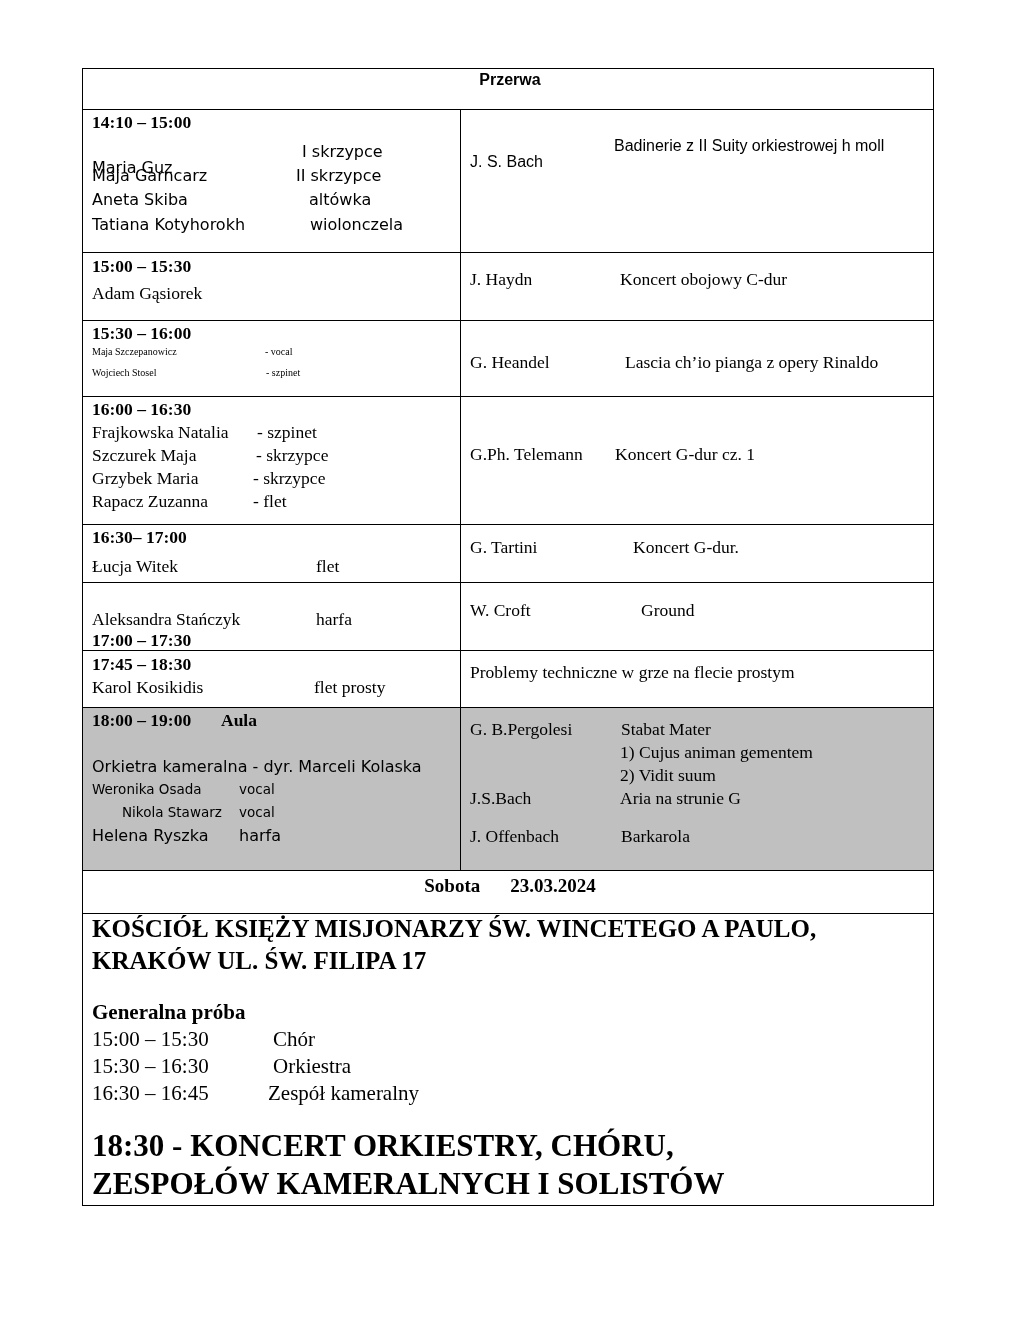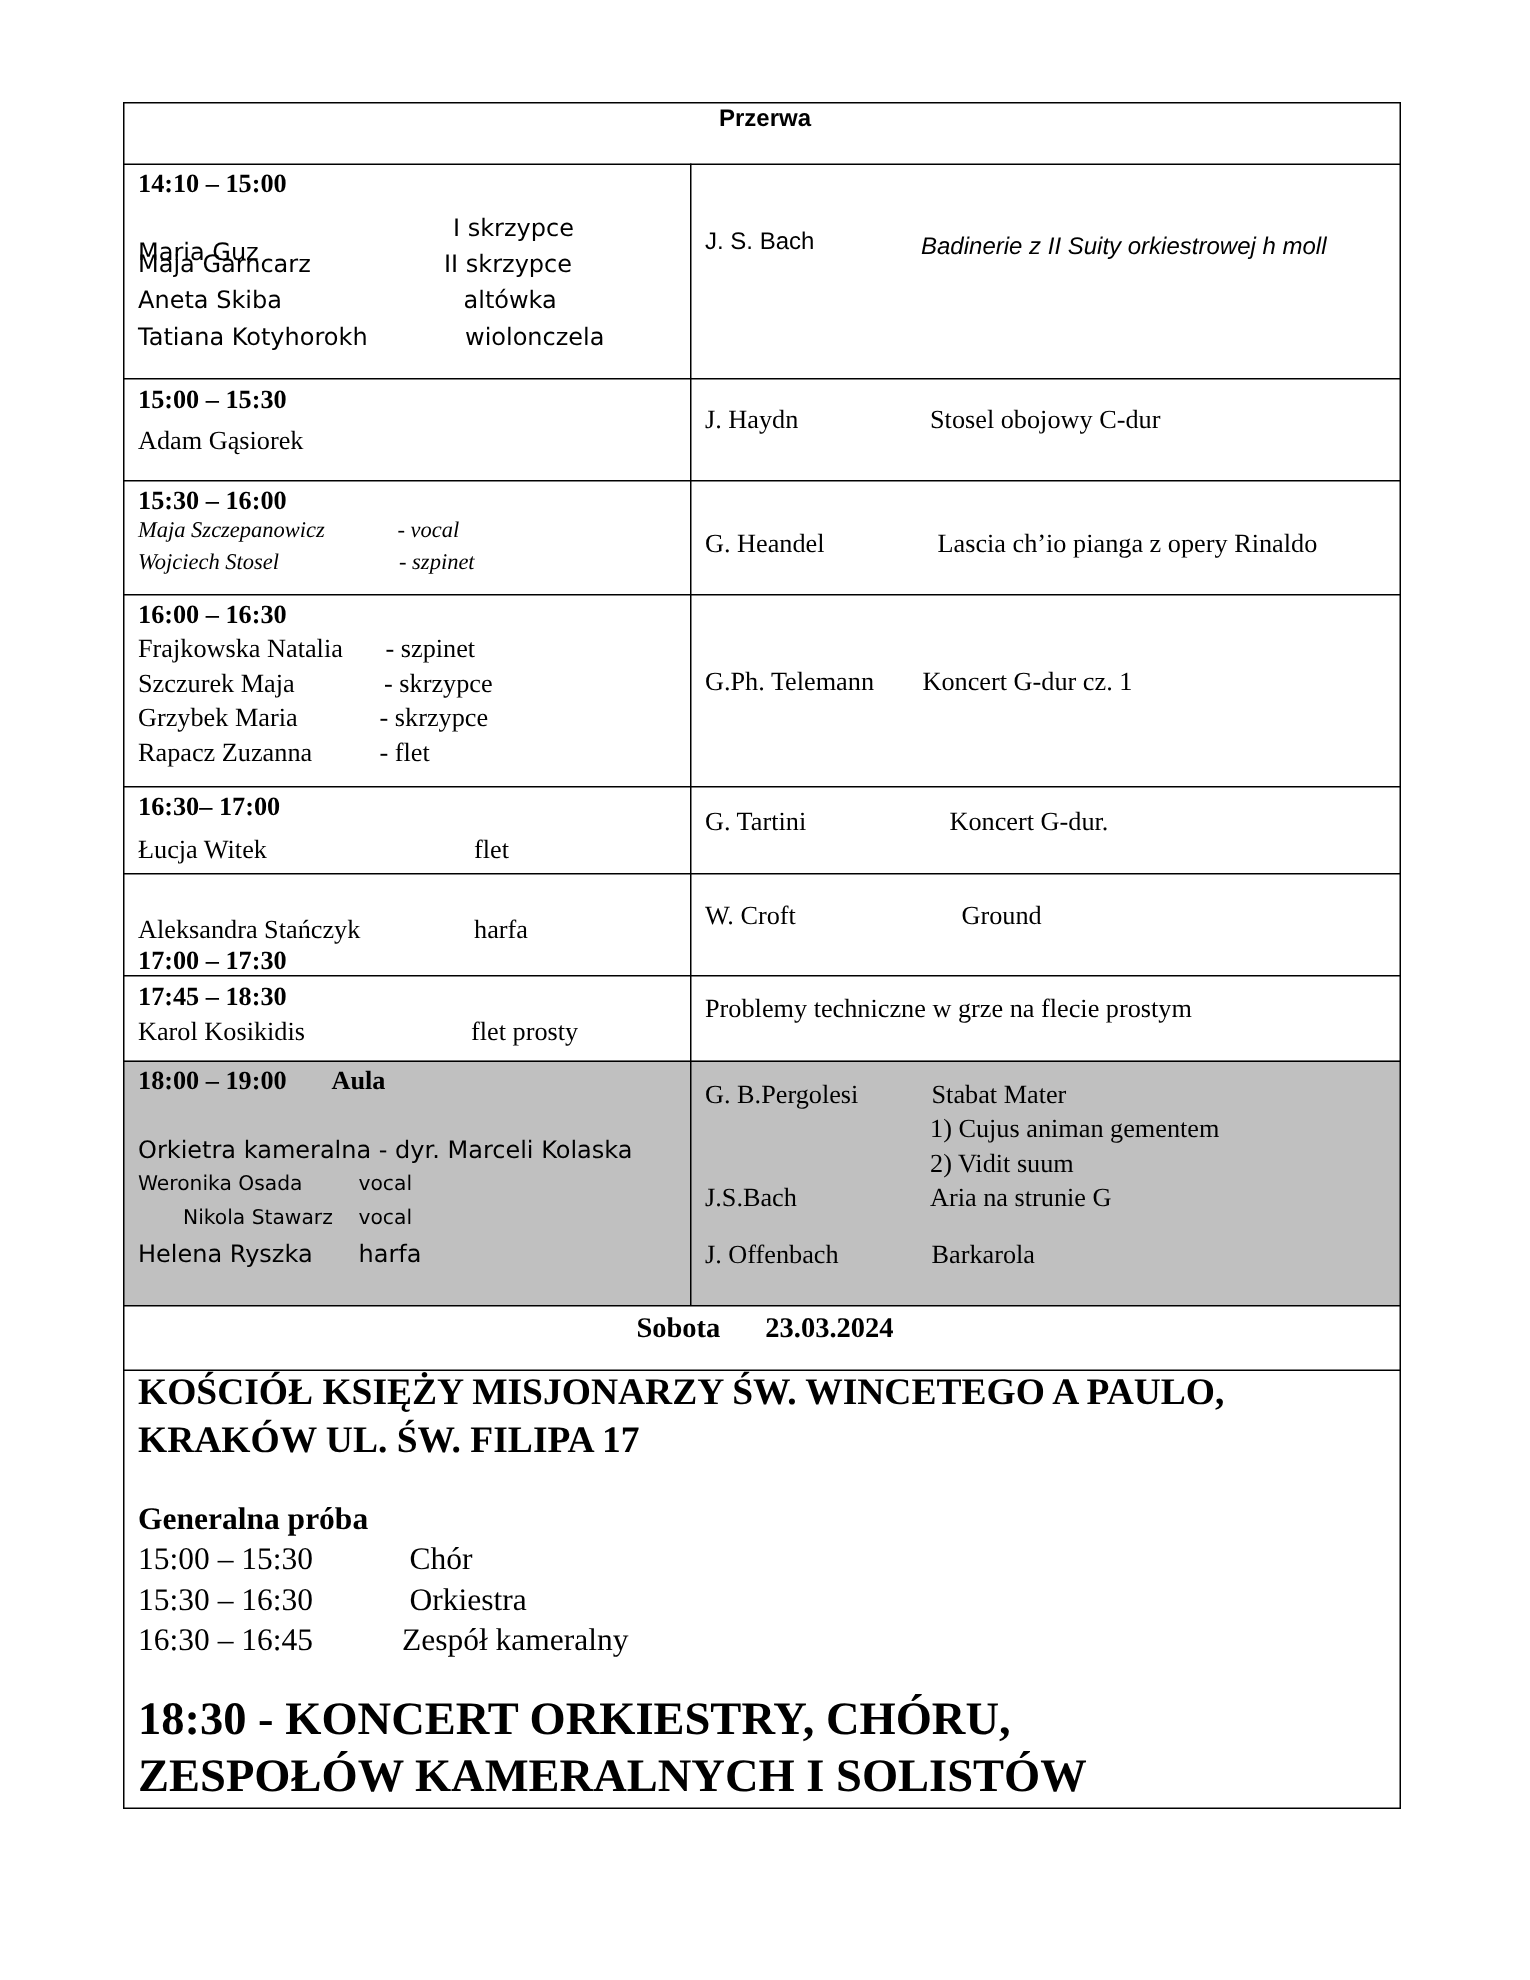--- a/index.html
+++ b/index.html
@@ -8,21 +8,21 @@
   .serif { font-family:"Liberation Serif", "DejaVu Serif", serif; }
   .sans { font-family:"Liberation Sans", "DejaVu Sans", sans-serif; }
   .cal { font-family:"DejaVu Sans", "Liberation Sans", sans-serif; }
   .hline { position:absolute; left:82px; width:852px; height:1px; background:#000; }
   .vline { position:absolute; width:1px; background:#000; }
   .gray { position:absolute; background:#c0c0c0; }
   .t { position:absolute; white-space:nowrap; }
   .b { font-weight:bold; }
   .s17 { font-size:17.5px; }
   .s16 { font-size:16px; }
-  .s15 { font-size:15px;font-style:italic; }
+  .s15 { font-size:10px; }
   .s13 { font-size:13.5px; }
 </style>
 </head>
 <body>
 
 <div>
 
   <div class="gray" style="left:82px; top:707px; width:852px; height:163px;"></div>
 
   <div class="box" style="left:82px; top:68px; width:852px; height:1138px;"></div>
@@ -46,28 +46,28 @@
     <div class="t serif b s17" style="left:92px; top:112px;">14:10 – 15:00</div>
     <div class="t cal s16" style="left:92px; top:158px;">Maria Guz</div>
     <div class="t cal s16" style="left:302px; top:142px;">I skrzypce</div>
     <div class="t cal s16" style="left:92px; top:166px;">Maja Garncarz</div>
     <div class="t cal s16" style="left:296px; top:166px;">II skrzypce</div>
     <div class="t cal s16" style="left:92px; top:190px;">Aneta Skiba</div>
     <div class="t cal s16" style="left:309px; top:190px;">altówka</div>
     <div class="t cal s16" style="left:92px; top:215px;">Tatiana Kotyhorokh</div>
     <div class="t cal s16" style="left:310px; top:215px;">wiolonczela</div>
     <div class="t sans s16" style="left:470px; top:153px;">J. S. Bach</div>
-    <div class="t sans s16" style="left:614px; top:156px;font-style:italic;">Badinerie z II Suity orkiestrowej h moll</div>
+    <div class="t sans s16" style="left:614px; top:137px;">Badinerie z II Suity orkiestrowej h moll</div>
   </div>
 
   <div>
     <div class="t serif b s17" style="left:92px; top:256px;">15:00 – 15:30</div>
     <div class="t serif s17" style="left:92px; top:283px;">Adam Gąsiorek</div>
     <div class="t serif s17" style="left:470px; top:269px;">J. Haydn</div>
-    <div class="t serif s17" style="left:620px; top:269px;">Stosel obojowy C-dur</div>
+    <div class="t serif s17" style="left:620px; top:269px;">Koncert obojowy C-dur</div>
   </div>
 
   <div>
     <div class="t serif b s17" style="left:92px; top:323px;">15:30 – 16:00</div>
     <div class="t serif s15" style="left:92px; top:346px;">Maja Szczepanowicz</div>
     <div class="t serif s15" style="left:265px; top:346px;">- vocal</div>
     <div class="t serif s15" style="left:92px; top:367px;">Wojciech Stosel</div>
     <div class="t serif s15" style="left:266px; top:367px;">- szpinet</div>
     <div class="t serif s17" style="left:470px; top:352px;">G. Heandel</div>
     <div class="t serif s17" style="left:625px; top:352px;">Lascia ch’io pianga z opery Rinaldo</div>

